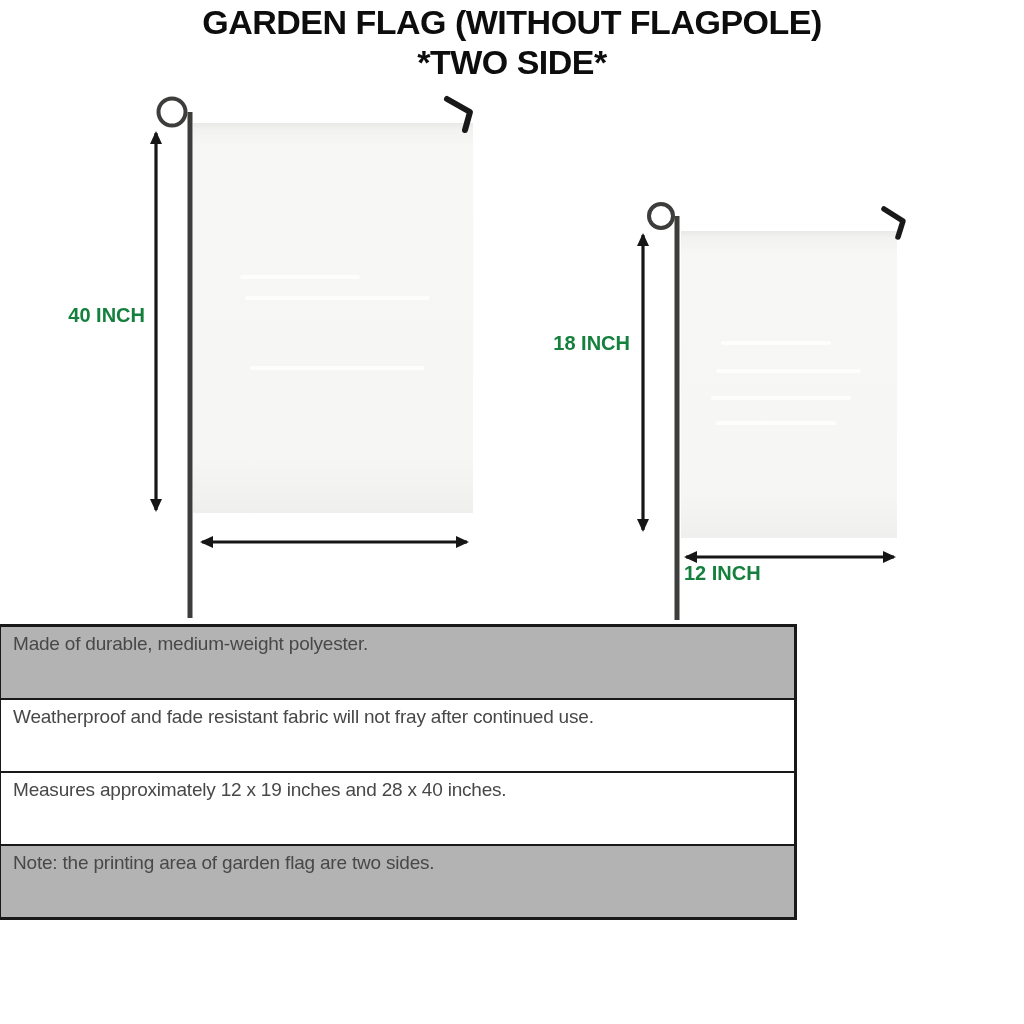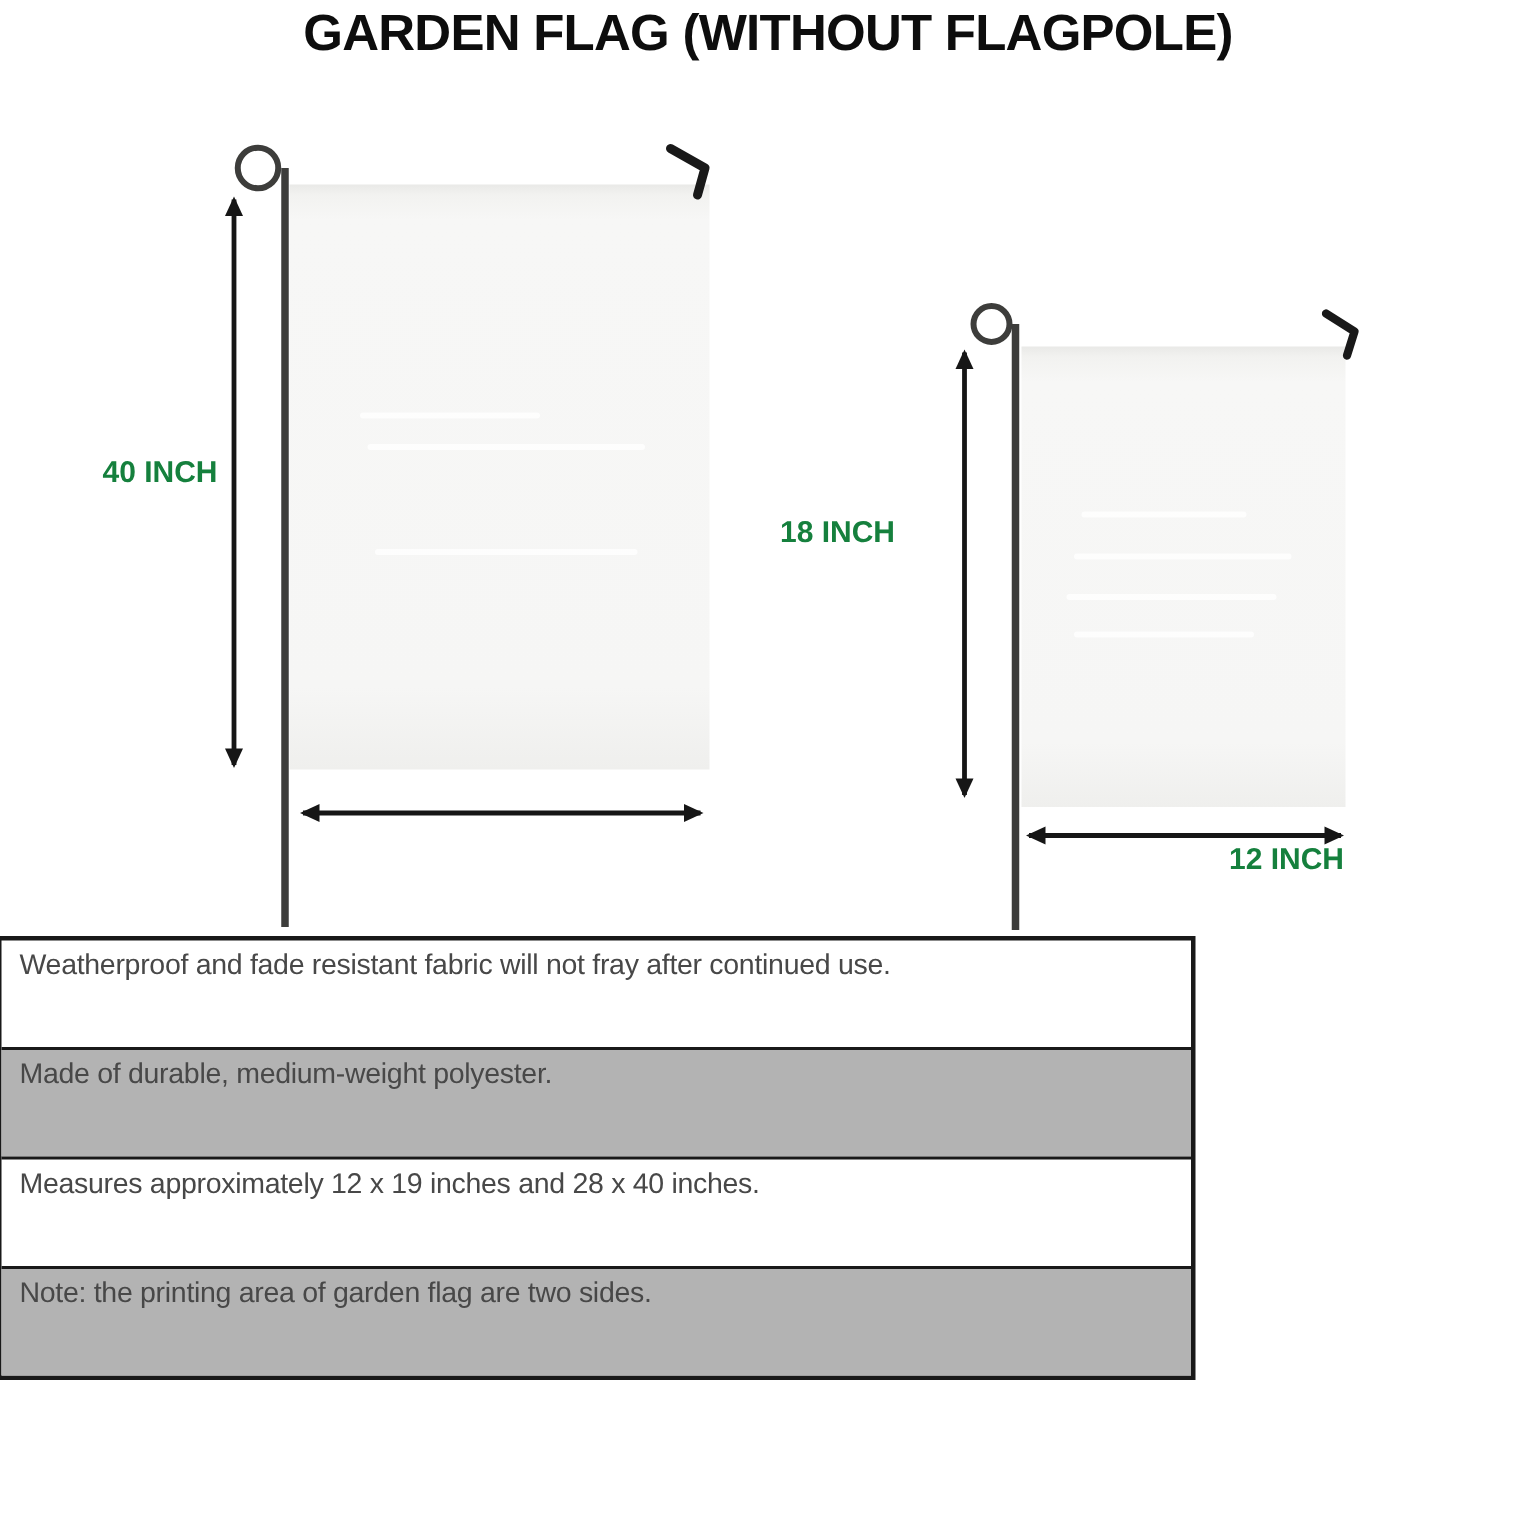--- a/index.html
+++ b/index.html
@@ -40,23 +40,23 @@
   
   .dim-label{
     position:absolute;
     font-size:20px;
     font-weight:bold;
     color:#15803d;
     line-height:22px;
     white-space:nowrap;
   }
   .dim-label.h40{left:35px;top:304px;width:110px;text-align:right;}
-  .dim-label.h18{left:520px;top:344px;width:110px;text-align:left;}
+  .dim-label.h18{left:520px;top:332px;width:110px;text-align:right;}
   .dim-label.w28{left:200px;top:546px;width:269px;text-align:center;}
-  .dim-label.w12{left:684px;top:562px;width:212px;text-align:right;}
+  .dim-label.w12{left:684px;top:562px;width:212px;text-align:left;}
   
   .feature-table{
     position:absolute;
     left:-2px;top:624px;
     width:799px;height:296px;
     border:3px solid #191919;
     background:#ffffff;
     display:flex;
     flex-direction:column;
     box-sizing:border-box;
@@ -74,20 +74,21 @@
   .feature-row:first-child{border-top:none;}
   .feature-row.shaded{background:#b3b3b3;}
 </style>
 </head>
 <body>
 
 <div class="canvas">
 
   <div class="title">
     <div class="line">GARDEN FLAG (WITHOUT FLAGPOLE)</div>
+    <div class="line">*TWO SIDE*</div>
   </div>
 
   <div class="flag large">
     <div class="streak" style="left:47px;top:152px;width:120px;"></div>
     <div class="streak" style="left:52px;top:173px;width:185px;"></div>
     <div class="streak" style="left:57px;top:243px;width:175px;"></div>
   </div>
 
   <div class="flag small">
     <div class="streak" style="left:40px;top:110px;width:110px;"></div>
@@ -117,25 +118,25 @@
     <line x1="202" y1="542" x2="467" y2="542" stroke="#161616" stroke-width="3.2" marker-start="url(#ah)" marker-end="url(#ah)"></line>
     <line x1="643" y1="235" x2="643" y2="530" stroke="#161616" stroke-width="3.2" marker-start="url(#ah)" marker-end="url(#ah)"></line>
     <line x1="686" y1="557" x2="894" y2="557" stroke="#161616" stroke-width="3.2" marker-start="url(#ah)" marker-end="url(#ah)"></line>
   </svg>
 
   <div class="dim-label h40">40 INCH</div>
   <div class="dim-label h18">18 INCH</div>
   <div class="dim-label w12">12 INCH</div>
 
   <div class="feature-table">
+    <div class="feature-row shaded">
+      <span>Made of durable, medium-weight polyester.</span>
+    </div>
     <div class="feature-row">
       <span>Weatherproof and fade resistant fabric will not fray after continued use.</span>
-    </div>
-    <div class="feature-row shaded">
-      <span>Made of durable, medium-weight polyester.</span>
     </div>
     <div class="feature-row">
       <span>Measures approximately 12 x 19 inches and 28 x 40 inches.</span>
     </div>
     <div class="feature-row shaded">
       <span>Note: the printing area of garden flag are two sides.</span>
     </div>
   </div>
 
 </div>

